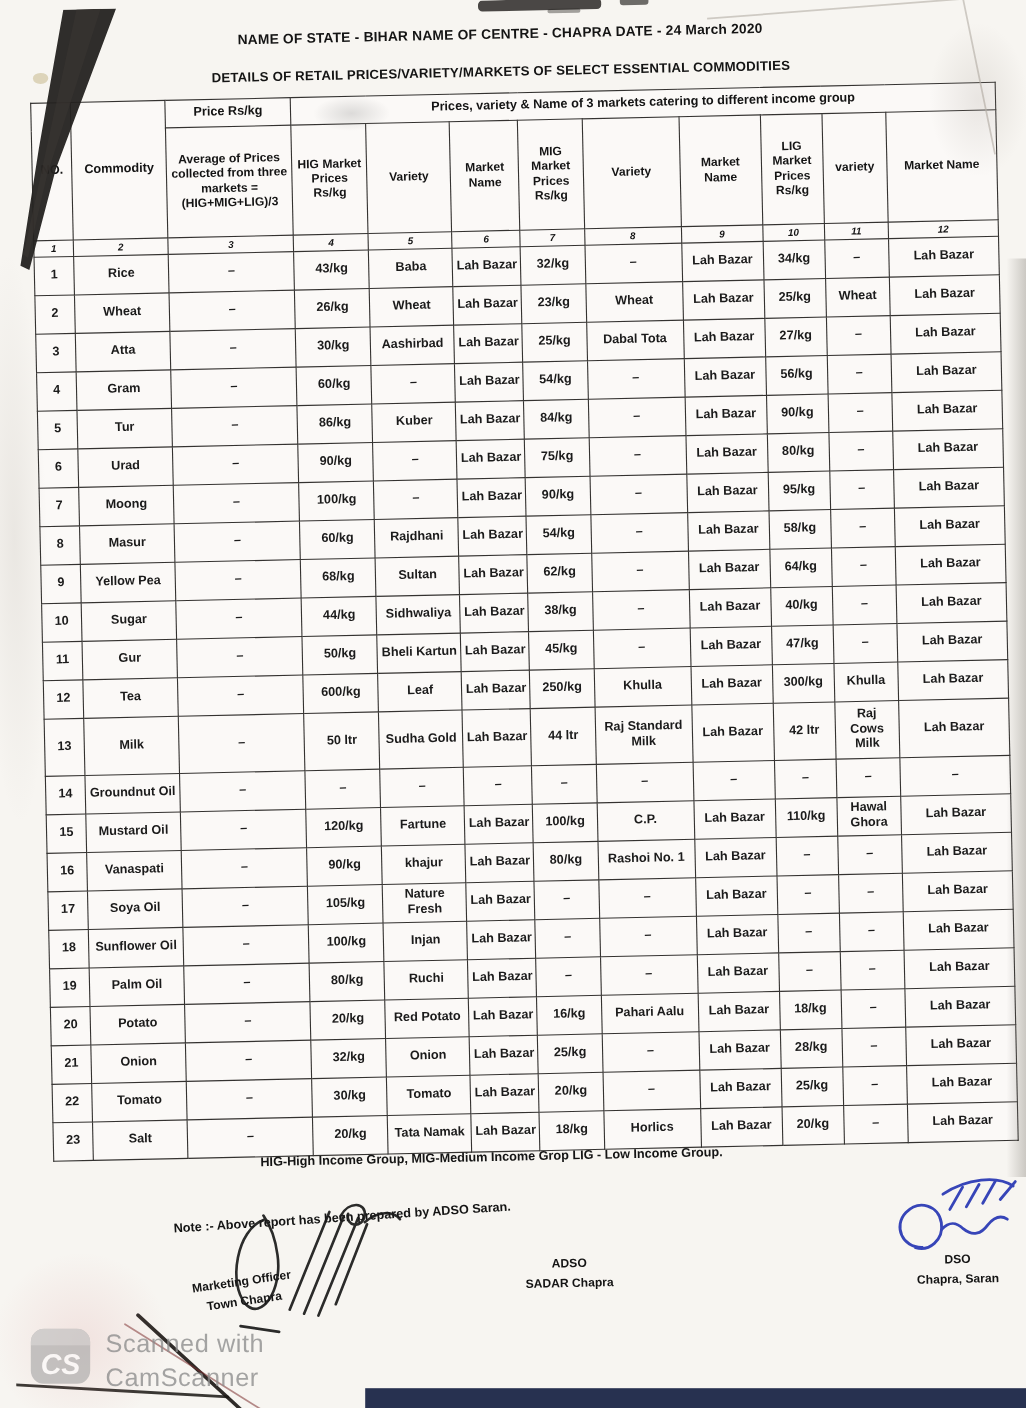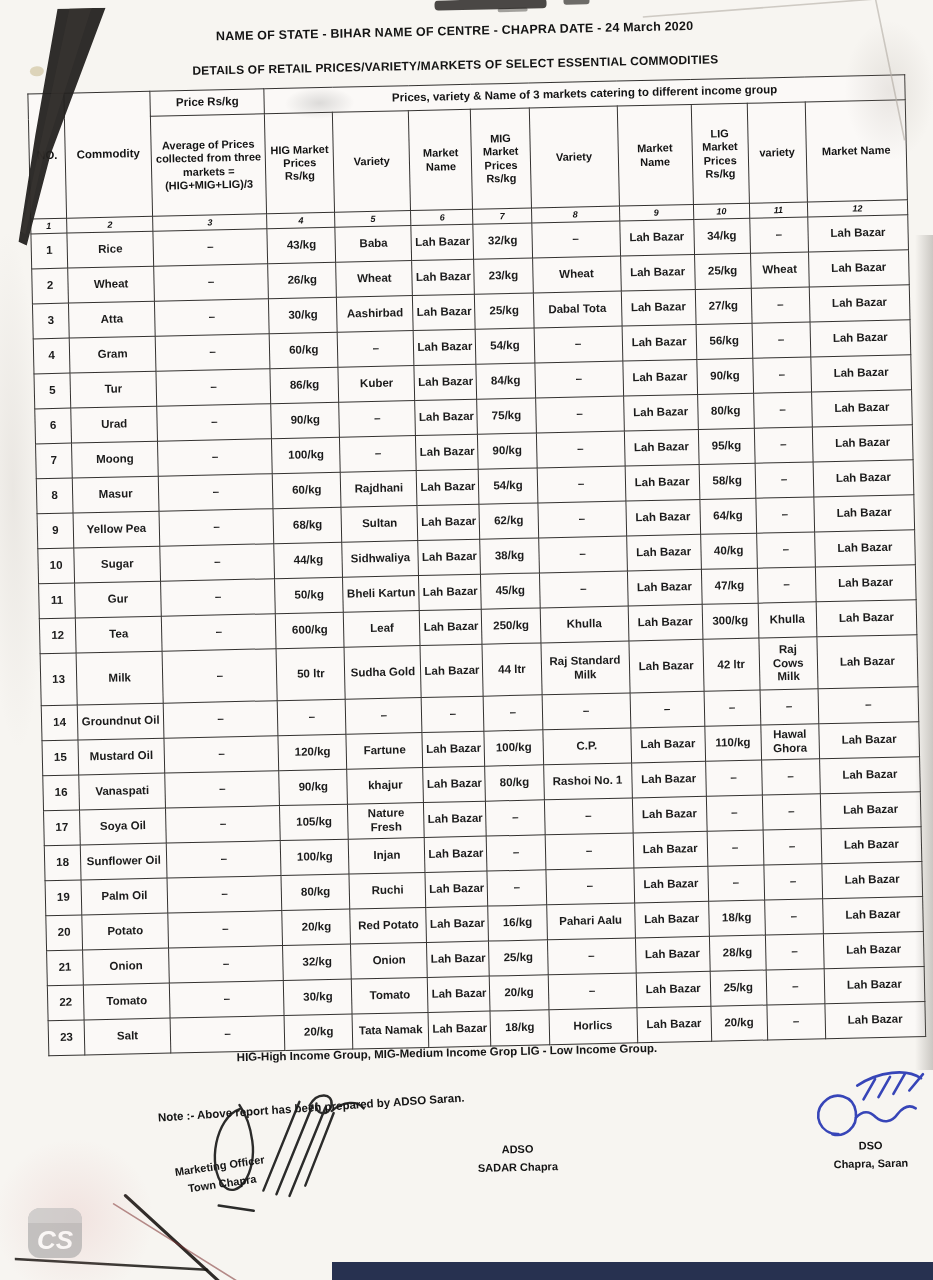--- a/index.html
+++ b/index.html
@@ -524,15 +524,19 @@
     <div class="stain stain-c"></div>
     <div class="stain stain-d"></div>
   </div>
 
   <div class="edge-strip"></div>
 
   <div class="cs-badge">
     <div class="band"></div>
     <div class="cs">CS</div>
   </div>
+  <div class="wm-text">
+    <div>Scanned with</div>
+    <div>CamScanner</div>
+  </div>
 
   <div class="bottom-bar"></div>
 </div>
 
 </body></html>

